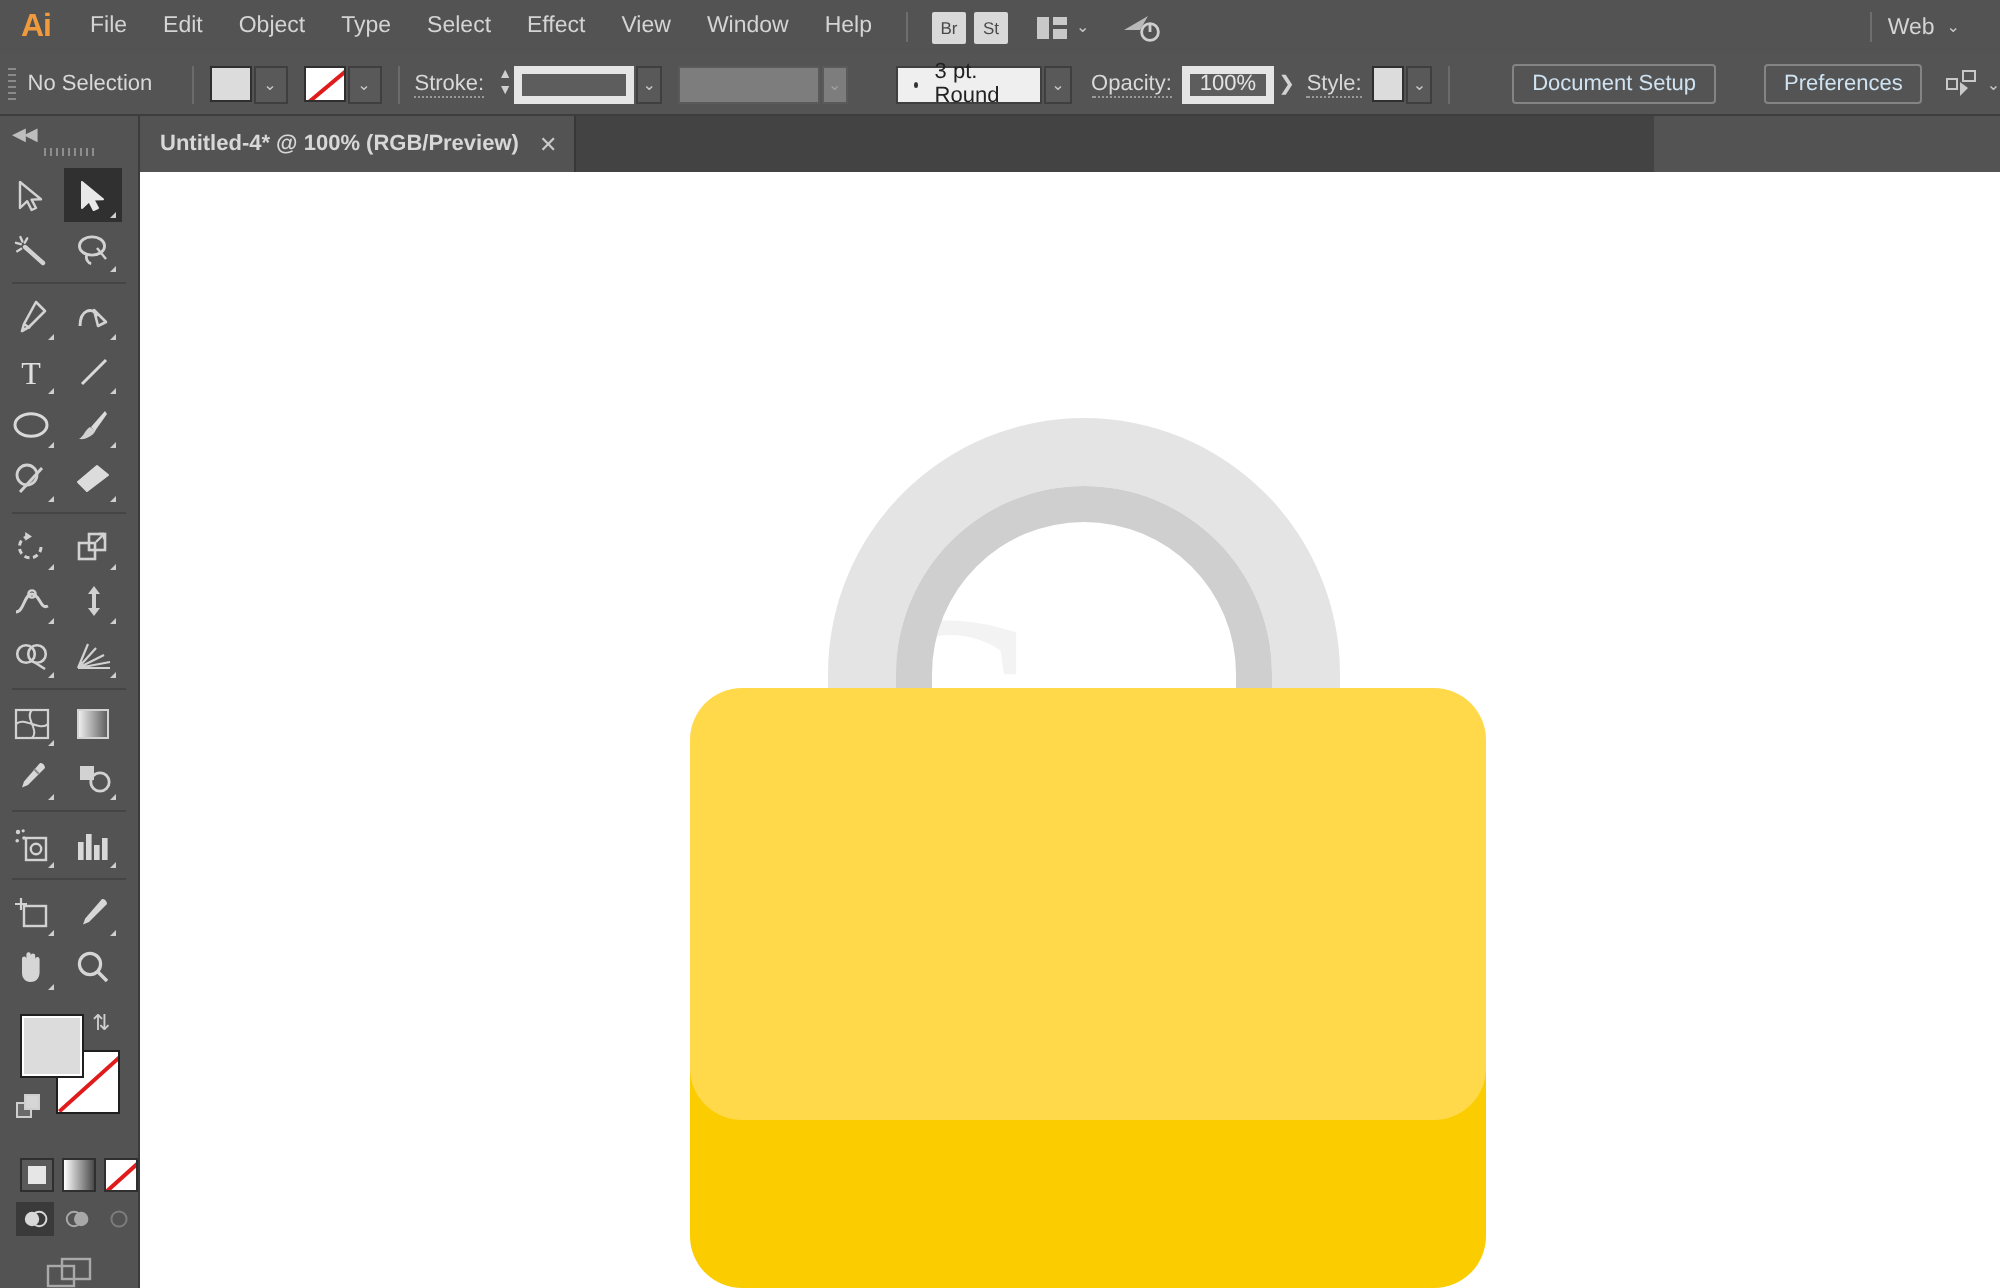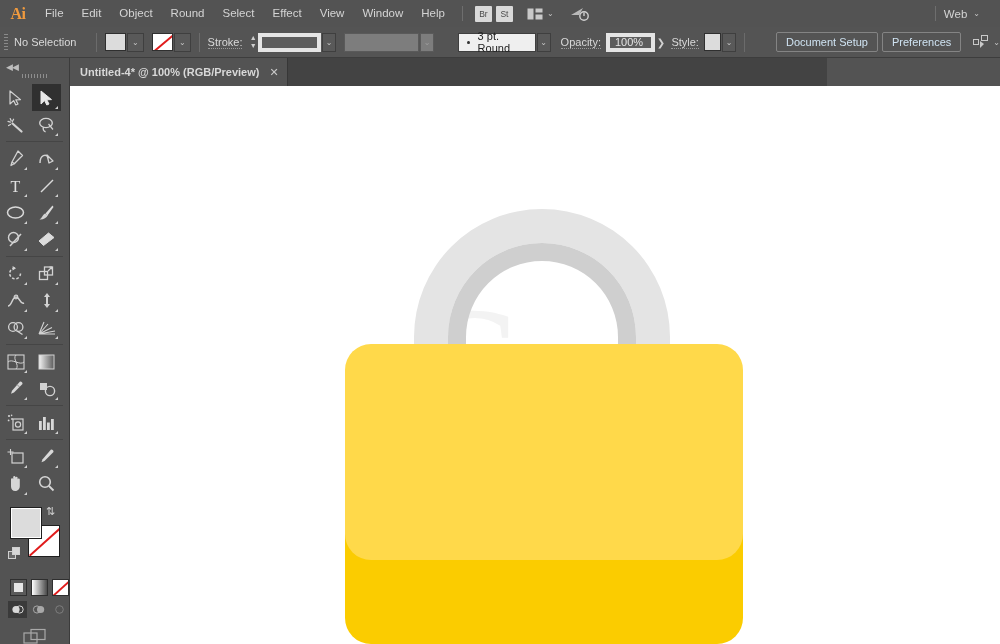--- a/index.html
+++ b/index.html
@@ -12,21 +12,21 @@
   #app { position:relative; width:1000px; height:644px; }
 
   
   .menubar {
     position:absolute; left:0; top:0; width:1000px; height:27px;
     background:#535353; display:flex; align-items:center;
   }
   .ai-logo {
     width:36px; height:27px; display:flex; align-items:center; justify-content:center;
     color:#f09a3e; font-weight:bold; font-size:16px; letter-spacing:-0.5px;
-    font-family:Liberation Serif, serif;
+    font-family:Liberation Sans, sans-serif;
   }
   .menu-item {
     padding:0 9px; height:27px; line-height:27px; color:#d4d4d4; font-size:11.5px;
     cursor:default; white-space:nowrap;
   }
   .mb-sep {
     width:1px; height:15px; background:#6e6e6e; margin:0 8px;
   }
   .app-chip {
     width:17px; height:16px; background:#d9d9d9; color:#4a4a4a;
@@ -187,21 +187,21 @@
 <body>
 
 <div id="app">
 
   <div class="menubar">
     <div class="ai-logo">Ai</div>
 
     <div class="menu-item">File</div>
     <div class="menu-item">Edit</div>
     <div class="menu-item">Object</div>
-    <div class="menu-item">Round</div>
+    <div class="menu-item">Type</div>
     <div class="menu-item">Select</div>
     <div class="menu-item">Effect</div>
     <div class="menu-item">View</div>
     <div class="menu-item">Window</div>
     <div class="menu-item">Help</div>
 
     <div class="mb-sep"></div>
 
     <div class="app-chip">Br</div>
     <div class="app-chip" style="">St</div>
@@ -283,21 +283,21 @@
 
     <div class="cb-label-u" style="margin-left:4px">Style:</div>
     <div class="swatch-box" style="margin-left:5px"></div>
     <div class="mini-drop">
       <span class="chev">⌄</span>
     </div>
 
     <div class="cb-sep"></div>
 
     <div class="btn">Document Setup</div>
-    <div class="btn" style="margin-left:4px">Preferences</div>
+    <div class="btn" style="margin-left:24px">Preferences</div>
 
     <div style="margin-left:12px;display:flex;align-items:center;gap:4px">
       <svg width="16" height="14" viewBox="0 0 16 14">
         <rect x="0.5" y="4.5" width="5" height="5" fill="none" stroke="#c9c9c9"></rect>
         <rect x="8.5" y="0.5" width="6" height="5" fill="none" stroke="#c9c9c9"></rect>
         <path d="M7 13 L7 6 L11 9 Z" fill="#c9c9c9"></path>
       </svg>
       <span class="chev">⌄</span>
     </div>
   </div>

